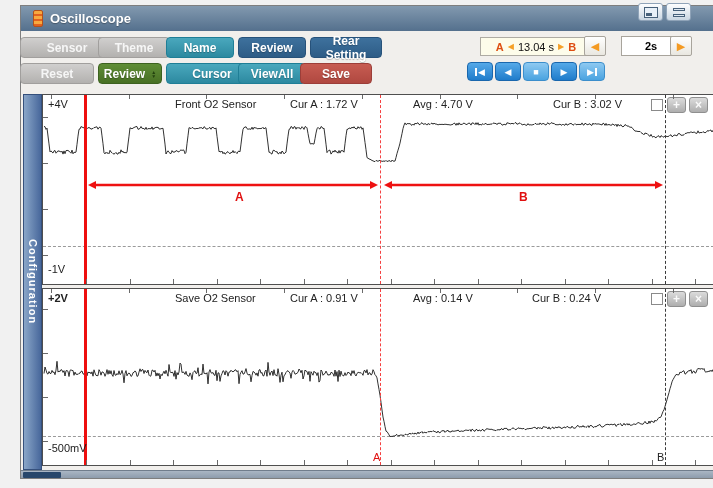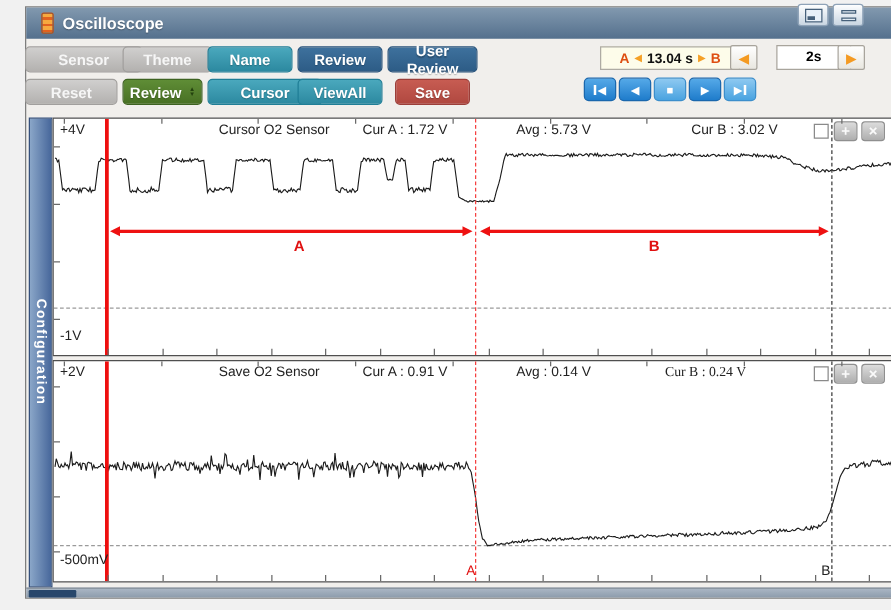--- a/index.html
+++ b/index.html
@@ -20,21 +20,21 @@
   .btn.gray{background:linear-gradient(#d0cfce,#b3b1af);border-color:#a19f9d;color:#f6f6f6;text-shadow:none;}
   .btn.teal{background:linear-gradient(#4aa8bd,#2c89a0);border-color:#1f7e96;}
   .btn.blue{background:linear-gradient(#3e719d,#2d5c86);border-color:#27527a;}
   .btn.green{background:linear-gradient(#5f8d36,#487024);border-color:#3d6220;}
   .btn.red{background:linear-gradient(#c75c52,#b04840);border-color:#9c3e39;}
   .spin{display:inline-flex;flex-direction:column;margin-left:6px;font-size:5px;line-height:4px;color:#24420f;text-shadow:none;}
   
   .ab-box{left:467px;top:37px;width:110px;height:17px;background:#fdfcea;border:1px solid #aeaba3;display:flex;align-items:center;justify-content:center;gap:4px;font-size:11px;}
   .ab-letter{color:#de4e12;font-weight:bold;}
   .ab-arrow{color:#f5a026;font-size:8px;}
-  .ab-value{font-weight:bold;color:#111;}
+  .ab-value{font-weight:normal;color:#111;}
   .nav-btn{position:absolute;top:36px;width:22px;height:20px;background:linear-gradient(#ffffff,#e9e7e0);border:1px solid #a8a49c;border-radius:2px;color:#f49a22;font-size:11px;display:flex;align-items:center;justify-content:center;padding:0;}
   .t-box{left:608px;top:36px;width:60px;height:20px;background:#fff;border:1px solid #a8a49c;display:flex;align-items:center;justify-content:center;font-size:11px;font-weight:bold;box-sizing:border-box;}
   .pb{position:absolute;top:62px;width:26px;height:19px;border-radius:4px;border:1px solid #1a67ad;background:linear-gradient(#55a9e8,#1f7ccb);color:#fff;font-size:9px;display:flex;align-items:center;justify-content:center;gap:1px;padding:0;}
   .pb.lt{background:linear-gradient(#8ec9f1,#4aa3e0);border-color:#3c8ecb;}
   .pbar{width:2px;height:8px;background:#fff;}
   
   .configbar{left:10px;top:94px;width:19px;height:376px;background:linear-gradient(90deg,#8aa6c8,#47679b);border:1px solid #35507c;box-sizing:border-box;display:flex;align-items:center;justify-content:center;}
   .configbar span{writing-mode:vertical-rl;color:#fff;font-size:11px;font-weight:bold;letter-spacing:1px;}
   
   .panel{background:#fff;border:1px solid #4f4f4f;overflow:hidden;}
@@ -81,40 +81,40 @@
 <button class="btn gray" style="left:98px;top:37px;width:72px;">
     <span>Theme</span>
   </button>
 <button class="btn teal" style="left:166px;top:37px;width:68px;">
     <span>Name</span>
   </button>
 <button class="btn blue" style="left:238px;top:37px;width:68px;">
     <span>Review</span>
   </button>
 <button class="btn blue" style="left:310px;top:37px;width:72px;">
-    <span>User Review</span>
+    <span>Rear Setting</span>
   </button>
 
 <button class="btn gray" style="left:20px;top:63px;width:74px;">
     <span>Reset</span>
   </button>
 <button class="btn green" style="left:98px;top:63px;width:64px;">
     <span>Review</span>
     <span class="spin">
       <span>▲</span>
       <span>▼</span>
     </span>
   </button>
 <button class="btn teal" style="left:166px;top:63px;width:92px;">
     <span>Cursor</span>
   </button>
 <button class="btn teal" style="left:238px;top:63px;width:68px;">
     <span>ViewAll</span>
   </button>
-<button class="btn red" style="left:316px;top:63px;width:60px;text-align:center;">
+<button class="btn red" style="left:300px;top:63px;width:72px;text-align:center;">
     <span>Save</span>
   </button>
 
 <div class="abs ab-box">
   <span class="ab-letter">A</span>
   <span class="ab-arrow">◀</span>
   <span class="ab-value">13.04 s</span>
   <span class="ab-arrow">▶</span>
   <span class="ab-letter">B</span>
 </div>
@@ -158,23 +158,23 @@
       <polygon points="45,90 53,86 53,94" fill="#ee1111"></polygon>
       <polygon points="335,90 327,86 327,94" fill="#ee1111"></polygon>
       <path d="M348 90 L613 90" fill="none" stroke="#ee1111" stroke-width="2.6"></path>
       <polygon points="341,90 349,86 349,94" fill="#ee1111"></polygon>
       <polygon points="620,90 612,86 612,94" fill="#ee1111"></polygon>
     </svg>
   <div class="solidcur" style="left: 41px;"></div>
   <div class="vcur red" style="left: 337px;"></div>
   <div class="vcur blk" style="left: 622px;"></div>
   <span class="chlabel" style="left:5px;top:3px;">+4V</span>
-  <span class="chlabel" style="left:132px;top:3px;">Cursor O2 Sensor</span>
+  <span class="chlabel" style="left:132px;top:3px;">Front O2 Sensor</span>
   <span class="chlabel" style="left:247px;top:3px;">Cur A : 1.72 V</span>
-  <span class="chlabel" style="left:370px;top:3px;">Avg : 5.73 V</span>
+  <span class="chlabel" style="left:370px;top:3px;">Avg : 4.70 V</span>
   <span class="chlabel" style="left:510px;top:3px;">Cur B : 3.02 V</span>
   <button class="cb" style="left:608px;top:4px;"></button>
   <button class="sq" style="left:624px;top:2px;">
       <span>+</span>
     </button>
   <button class="sq" style="left:646px;top:2px;">
       <span>×</span>
     </button>
   <span class="meas-label" style="left:192px;top:95px;">A</span>
   <span class="meas-label" style="left:476px;top:95px;">B</span>
@@ -214,25 +214,25 @@
   </div>
 
 <div class="abs panel" id="p1">
   <div class="refline" style="top: 147px;"></div>
   <svg id="wf1" width="676" height="176">
       <path d="M1 84.5 L2 78.0 L3 81.1 L4 84.4 L5 85.1 L6 82.5 L7 84.4 L8 84.5 L9 81.4 L10 83.5 L11 82.9 L12 85.7 L13 81.1 L14 72.3 L15 83.1 L16 82.0 L17 82.6 L18 80.6 L19 81.1 L20 83.4 L21 81.7 L22 87.0 L23 81.7 L24 81.6 L25 82.3 L26 87.5 L27 81.4 L28 80.8 L29 81.5 L30 81.5 L31 86.3 L32 83.1 L33 85.4 L34 85.0 L35 85.5 L36 84.3 L37 84.2 L38 82.4 L39 82.0 L40 84.9 L41 85.0 L42 87.0 L43 83.0 L44 86.8 L45 82.9 L46 84.0 L47 83.1 L48 84.9 L49 82.8 L50 87.2 L51 80.8 L52 84.0 L53 86.4 L54 86.6 L55 86.7 L56 80.7 L57 82.5 L58 86.2 L59 82.9 L60 83.2 L61 84.1 L62 87.3 L63 84.7 L64 80.6 L65 85.3 L66 81.4 L67 84.9 L68 81.7 L69 85.8 L70 87.4 L71 81.5 L72 85.9 L73 86.3 L74 84.5 L75 85.7 L76 81.8 L77 85.6 L78 84.8 L79 81.4 L80 85.1 L81 93.8 L82 84.5 L83 81.6 L84 86.8 L85 84.7 L86 84.0 L87 84.9 L88 87.4 L89 86.7 L90 83.7 L91 83.4 L92 81.9 L93 83.0 L94 87.4 L95 86.9 L96 83.1 L97 79.8 L98 82.5 L99 80.7 L100 80.7 L101 84.5 L102 81.4 L103 83.0 L104 83.7 L105 81.0 L106 86.2 L107 87.2 L108 86.8 L109 81.2 L110 81.2 L111 83.0 L112 81.3 L113 87.1 L114 83.9 L115 86.8 L116 84.3 L117 90.0 L118 85.3 L119 86.7 L120 84.2 L121 82.2 L122 84.8 L123 81.3 L124 84.4 L125 87.2 L126 75.5 L127 82.3 L128 83.9 L129 83.1 L130 83.7 L131 87.4 L132 81.6 L133 90.2 L134 83.6 L135 85.9 L136 83.0 L137 74.1 L138 75.2 L139 83.6 L140 83.0 L141 83.4 L142 85.4 L143 82.4 L144 86.1 L145 86.7 L146 87.4 L147 83.9 L148 85.9 L149 90.7 L150 83.6 L151 82.4 L152 81.8 L153 84.5 L154 84.2 L155 78.7 L156 87.2 L157 85.9 L158 84.8 L159 85.7 L160 75.1 L161 84.4 L162 84.3 L163 85.0 L164 83.7 L165 94.9 L166 83.0 L167 80.6 L168 83.8 L169 84.2 L170 83.5 L171 85.9 L172 86.5 L173 81.3 L174 91.7 L175 83.8 L176 84.0 L177 92.4 L178 86.9 L179 84.6 L180 81.7 L181 82.3 L182 86.0 L183 81.7 L184 82.9 L185 87.2 L186 83.1 L187 83.0 L188 81.2 L189 82.5 L190 82.6 L191 82.3 L192 80.8 L193 81.0 L194 82.8 L195 81.7 L196 94.7 L197 85.5 L198 83.2 L199 81.7 L200 85.1 L201 85.0 L202 82.8 L203 79.6 L204 84.1 L205 85.9 L206 85.7 L207 85.4 L208 92.8 L209 86.5 L210 82.4 L211 83.1 L212 84.0 L213 86.2 L214 83.9 L215 87.2 L216 81.0 L217 80.6 L218 84.3 L219 83.4 L220 86.9 L221 86.7 L222 82.4 L223 81.0 L224 87.3 L225 73.4 L226 83.0 L227 86.3 L228 83.1 L229 82.0 L230 86.6 L231 80.7 L232 85.9 L233 86.0 L234 87.2 L235 79.7 L236 85.2 L237 93.4 L238 86.3 L239 83.2 L240 92.8 L241 86.6 L242 85.8 L243 83.4 L244 82.2 L245 81.7 L246 83.0 L247 84.0 L248 89.3 L249 83.1 L250 81.4 L251 82.6 L252 85.2 L253 84.8 L254 84.2 L255 83.3 L256 80.0 L257 81.3 L258 83.8 L259 81.3 L260 90.0 L261 86.7 L262 81.0 L263 82.1 L264 82.4 L265 85.8 L266 82.4 L267 92.3 L268 82.7 L269 84.4 L270 86.2 L271 82.2 L272 83.7 L273 83.7 L274 86.6 L275 83.6 L276 93.1 L277 91.3 L278 81.0 L279 82.4 L280 86.3 L281 85.0 L282 84.5 L283 82.1 L284 84.1 L285 86.3 L286 85.4 L287 86.1 L288 83.3 L289 83.8 L290 84.5 L291 87.3 L292 81.0 L293 87.2 L294 82.6 L295 92.5 L296 81.2 L297 87.5 L298 82.2 L299 85.7 L300 86.8 L301 86.7 L302 83.7 L303 86.5 L304 85.2 L305 83.0 L306 84.1 L307 84.2 L308 86.7 L309 81.7 L310 84.4 L311 81.6 L312 85.5 L313 87.0 L314 84.4 L315 83.5 L316 83.3 L317 84.1 L318 83.6 L319 84.6 L320 86.3 L321 81.7 L322 81.5 L323 83.9 L324 80.6 L325 85.9 L326 83.8 L327 83.9 L328 86.1 L329 85.2 L330 80.7 L331 82.7 L332 85.8 L333 86.8 L334 88.9 L335 94.9 L336 100.4 L337 106.2 L338 113.3 L339 121.0 L340 128.0 L341 132.4 L342 137.5 L343 142.2 L344 142.6 L345 144.1 L346 145.8 L347 147.6 L348 147.3 L349 147.5 L350 147.1 L351 147.0 L352 147.0 L353 145.8 L354 145.6 L355 146.8 L356 146.6 L357 146.3 L358 145.8 L359 146.3 L360 146.2 L361 146.5 L362 145.4 L363 145.2 L364 146.2 L365 145.3 L366 145.1 L367 144.0 L368 145.3 L369 144.3 L370 144.2 L371 145.2 L372 143.9 L373 145.0 L374 144.9 L375 143.0 L376 144.8 L377 143.3 L378 143.6 L379 142.5 L380 144.3 L381 143.2 L382 143.4 L383 143.8 L384 143.5 L385 142.5 L386 143.0 L387 142.4 L388 142.5 L389 142.7 L390 141.7 L391 142.3 L392 142.7 L393 143.0 L394 143.8 L395 142.0 L396 143.6 L397 143.7 L398 142.9 L399 141.4 L400 142.2 L401 141.4 L402 143.4 L403 142.2 L404 141.9 L405 141.2 L406 143.0 L407 142.5 L408 143.2 L409 141.6 L410 142.5 L411 141.9 L412 142.4 L413 141.5 L414 142.0 L415 140.9 L416 142.3 L417 142.5 L418 142.1 L419 141.9 L420 142.6 L421 141.7 L422 141.5 L423 140.8 L424 141.5 L425 141.2 L426 141.5 L427 140.5 L428 142.4 L429 140.2 L430 140.7 L431 142.0 L432 142.3 L433 140.5 L434 140.6 L435 142.1 L436 140.9 L437 141.5 L438 142.1 L439 140.6 L440 140.4 L441 142.2 L442 141.5 L443 140.1 L444 139.7 L445 140.0 L446 140.2 L447 140.4 L448 140.3 L449 140.3 L450 141.0 L451 141.0 L452 141.4 L453 141.7 L454 140.6 L455 141.2 L456 140.3 L457 141.2 L458 139.8 L459 139.7 L460 141.0 L461 139.3 L462 139.5 L463 139.3 L464 139.5 L465 141.3 L466 140.5 L467 141.0 L468 140.4 L469 139.3 L470 139.0 L471 139.3 L472 140.5 L473 140.7 L474 139.9 L475 138.8 L476 139.2 L477 139.5 L478 139.2 L479 140.0 L480 139.5 L481 139.5 L482 140.5 L483 140.6 L484 139.7 L485 139.8 L486 139.7 L487 139.3 L488 139.7 L489 139.0 L490 139.1 L491 138.1 L492 138.6 L493 138.9 L494 140.1 L495 138.2 L496 139.3 L497 138.8 L498 139.1 L499 140.0 L500 137.8 L501 137.6 L502 138.3 L503 138.1 L504 138.5 L505 140.0 L506 137.9 L507 140.1 L508 139.6 L509 138.4 L510 138.1 L511 139.8 L512 138.4 L513 138.0 L514 139.1 L515 137.7 L516 138.5 L517 137.9 L518 139.5 L519 139.2 L520 139.0 L521 137.8 L522 138.7 L523 138.7 L524 137.3 L525 137.9 L526 138.8 L527 138.7 L528 139.1 L529 137.1 L530 138.7 L531 139.2 L532 139.2 L533 138.5 L534 136.9 L535 136.3 L536 137.9 L537 138.0 L538 137.4 L539 138.1 L540 136.5 L541 138.2 L542 137.4 L543 138.5 L544 137.7 L545 136.6 L546 138.5 L547 136.6 L548 136.5 L549 136.9 L550 138.3 L551 138.4 L552 137.2 L553 138.1 L554 136.7 L555 136.7 L556 135.8 L557 135.5 L558 137.4 L559 138.0 L560 138.0 L561 137.1 L562 136.3 L563 135.5 L564 135.6 L565 135.1 L566 135.9 L567 135.7 L568 135.2 L569 135.5 L570 135.9 L571 135.2 L572 135.0 L573 137.4 L574 136.5 L575 135.0 L576 135.6 L577 134.6 L578 135.1 L579 137.0 L580 136.0 L581 134.3 L582 136.0 L583 135.7 L584 134.5 L585 136.1 L586 134.7 L587 136.2 L588 136.2 L589 136.1 L590 135.5 L591 134.7 L592 135.5 L593 135.3 L594 134.4 L595 133.6 L596 133.7 L597 134.5 L598 135.0 L599 135.0 L600 135.3 L601 133.9 L602 132.4 L603 134.2 L604 134.3 L605 134.8 L606 132.0 L607 134.3 L608 131.9 L609 132.6 L610 132.7 L611 133.6 L612 131.1 L613 132.2 L614 131.2 L615 129.8 L616 128.4 L617 128.6 L618 127.9 L619 125.1 L620 122.5 L621 120.8 L622 117.4 L623 114.2 L624 110.7 L625 107.0 L626 103.6 L627 99.7 L628 96.5 L629 92.8 L630 90.6 L631 88.9 L632 87.1 L633 85.5 L634 85.6 L635 85.9 L636 85.7 L637 83.0 L638 83.7 L639 83.0 L640 81.9 L641 81.9 L642 85.1 L643 84.7 L644 82.9 L645 82.7 L646 81.2 L647 82.1 L648 80.6 L649 84.4 L650 82.4 L651 82.0 L652 84.1 L653 83.7 L654 80.8 L655 79.3 L656 80.0 L657 79.5 L658 80.3 L659 79.2 L660 80.6 L661 79.5 L662 82.6 L663 83.3 L664 82.4 L665 83.0 L666 81.7 L667 82.6 L668 81.1 L669 82.6 L670 80.4 L671 80.9 L672 79.6 L673 80.1 L674 79.2 L675 80" fill="none" stroke="#1b1b1b" stroke-width="0.9"></path>
     </svg>
   <div class="solidcur" style="left: 41px;"></div>
   <div class="vcur red" style="left: 337px;"></div>
   <div class="vcur blk" style="left: 622px;"></div>
-  <span class="chlabel" style="left:5px;top:3px;">+2V</span>
+  <span class="chlabel" style="left:5px;top:3px;font-weight:bold;">+2V</span>
   <span class="chlabel" style="left:132px;top:3px;">Save O2 Sensor</span>
   <span class="chlabel" style="left:247px;top:3px;">Cur A : 0.91 V</span>
   <span class="chlabel" style="left:370px;top:3px;">Avg : 0.14 V</span>
-  <span class="chlabel" style="left:489px;top:3px;font-family:Liberation Serif, serif;">Cur B : 0.24 V</span>
+  <span class="chlabel" style="left:489px;top:3px;">Cur B : 0.24 V</span>
   <button class="cb" style="left:608px;top:4px;"></button>
   <button class="sq" style="left:624px;top:2px;">
       <span>+</span>
     </button>
   <button class="sq" style="left:646px;top:2px;">
       <span>×</span>
     </button>
   <span class="ab-bottom" style="left:330px;top:162px;color:#e01010;">A</span>
   <span class="ab-bottom" style="left:614px;top:162px;color:#222;">B</span>
   <span class="chlabel" style="left:5px;top:153px;">-500mV</span>

